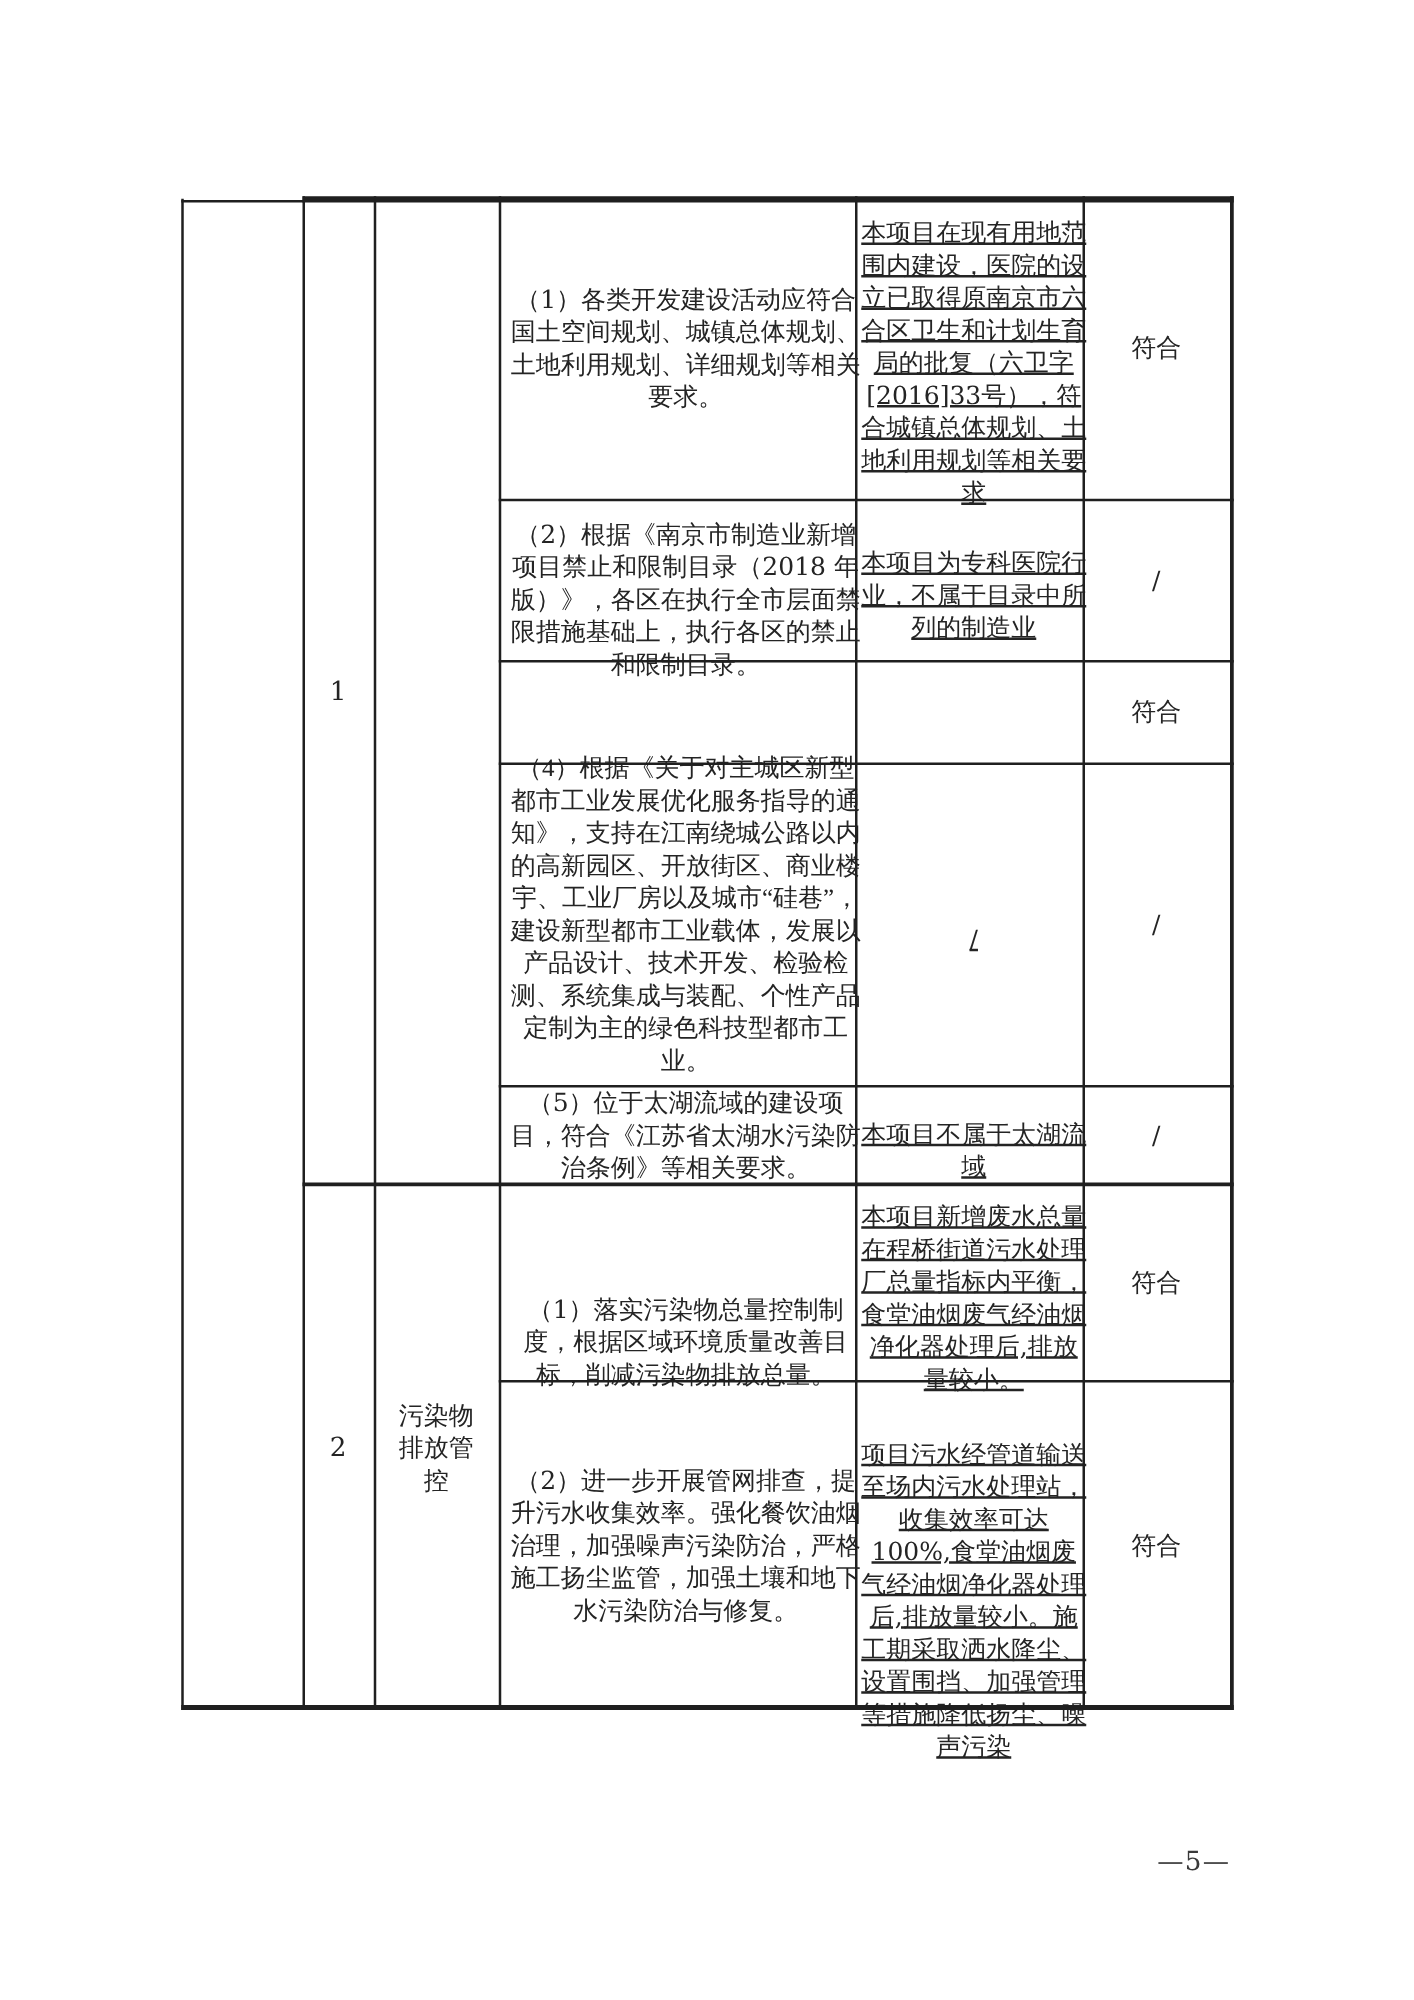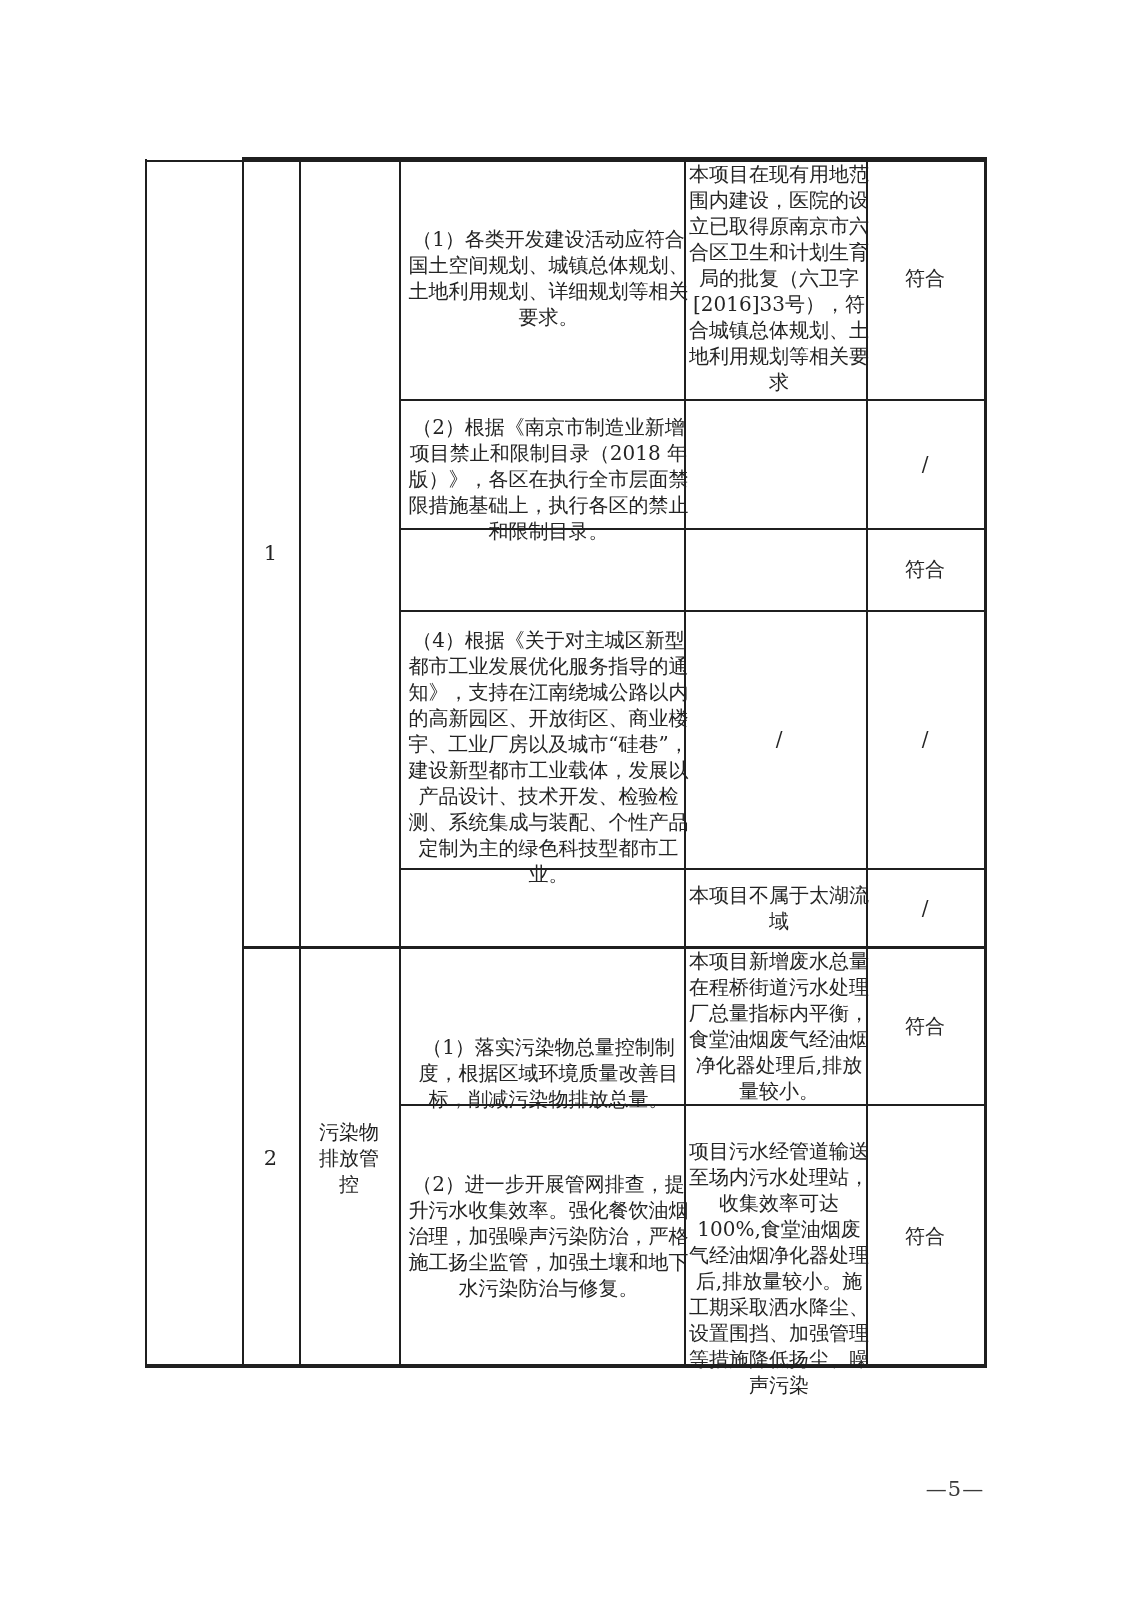--- a/index.html
+++ b/index.html
@@ -13,21 +13,21 @@
   }
   .tbl{position:absolute;left:145px;top:157px;width:842px;height:1211px;}
   .cell{
     position:absolute;
     display:flex;align-items:center;justify-content:center;
     text-align:center;
     font-size:20px;line-height:26px;
     color:#242424;
   }
   .req{padding:0 7px;}
-  .sit{padding:0 4px;}
+  .sit{padding:12px 4px;text-decoration:underline;}
   .num{font-size:21px;}
   .cat-inner{display:block;width:66px;}
   .line{position:absolute;background:#1f1f1f;}
   .footer{
     position:absolute;left:880px;top:1477px;width:150px;
     text-align:center;font-size:21px;color:#3a3a3a;
     letter-spacing:1px;
   }
 </style>
 </head>
@@ -39,28 +39,30 @@
 
     <div class="cell" style="left:0;top:0;width:97px;height:1211px;"></div>
 
     <div class="cell num" style="left:97px;top:0;width:57px;height:791px;">1</div>
 
     <div class="cell req" style="left:254px;top:0;width:285px;height:242px;">（1）各类开发建设活动应符合国土空间规划、城镇总体规划、土地利用规划、详细规划等相关要求。</div>
     <div class="cell sit" style="left:539px;top:0;width:182px;height:242px;">本项目在现有用地范围内建设，医院的设立已取得原南京市六合区卫生和计划生育局的批复（六卫字[2016]33号），符合城镇总体规划、土地利用规划等相关要求</div>
     <div class="cell" style="left:721px;top:0;width:118px;height:242px;">符合</div>
 
     <div class="cell req" style="left:254px;top:242px;width:285px;height:159px;">（2）根据《南京市制造业新增项目禁止和限制目录（2018 年版）》，各区在执行全市层面禁限措施基础上，执行各区的禁止和限制目录。</div>
+    <div class="cell sit" style="left:539px;top:242px;width:182px;height:129px;">本项目为专科医院行业，不属于目录中所列的制造业</div>
     <div class="cell" style="left:721px;top:242px;width:118px;height:129px;">/</div>
 
     <div class="cell" style="left:721px;top:371px;width:118px;height:82px;">符合</div>
 
-    <div class="cell req" style="left:254px;top:472px;width:285px;height:256px;">（4）根据《关于对主城区新型都市工业发展优化服务指导的通知》，支持在江南绕城公路以内的高新园区、开放街区、商业楼宇、工业厂房以及城市“硅巷”，建设新型都市工业载体，发展以产品设计、技术开发、检验检测、系统集成与装配、个性产品定制为主的绿色科技型都市工业。</div>
+    <div class="cell req" style="left:254px;top:447px;width:285px;height:256px;font-family:Liberation Serif, serif;">（4）根据《关于对主城区新型都市工业发展优化服务指导的通知》，支持在江南绕城公路以内的高新园区、开放街区、商业楼宇、工业厂房以及城市“硅巷”，建设新型都市工业载体，发展以产品设计、技术开发、检验检测、系统集成与装配、个性产品定制为主的绿色科技型都市工业。</div>
     <div class="cell sit" style="left:539px;top:453px;width:182px;height:258px;">/</div>
     <div class="cell" style="left:721px;top:453px;width:118px;height:258px;">/</div>
 
+    <div class="cell req" style="left:254px;top:711px;width:285px;height:80px;">（5）位于太湖流域的建设项目，符合《江苏省太湖水污染防治条例》等相关要求。</div>
     <div class="cell sit" style="left:539px;top:711px;width:182px;height:80px;">本项目不属于太湖流域</div>
     <div class="cell" style="left:721px;top:711px;width:118px;height:80px;">/</div>
 
     <div class="cell num" style="left:97px;top:791px;width:57px;height:420px;">2</div>
     <div class="cell" style="left:154px;top:791px;width:100px;height:420px;">
       <span class="cat-inner">污染物排放管控</span>
     </div>
 
     <div class="cell req" style="left:254px;top:838px;width:285px;height:156px;">（1）落实污染物总量控制制度，根据区域环境质量改善目标，削减污染物排放总量。</div>
     <div class="cell sit" style="left:539px;top:791px;width:182px;height:156px;">本项目新增废水总量在程桥街道污水处理厂总量指标内平衡，食堂油烟废气经油烟净化器处理后,排放量较小。</div>

